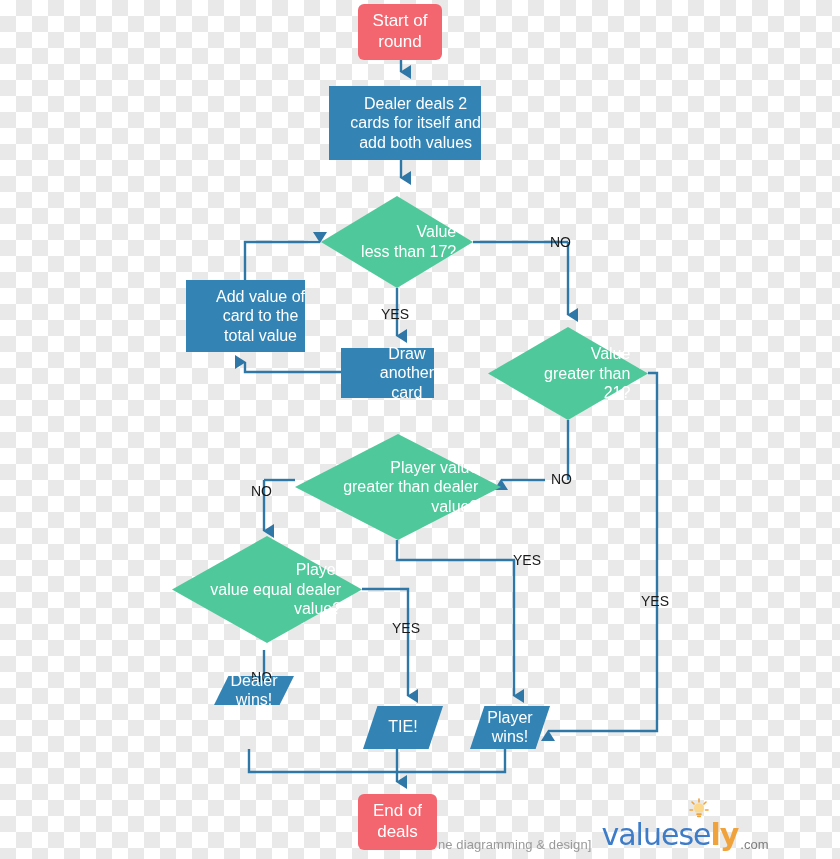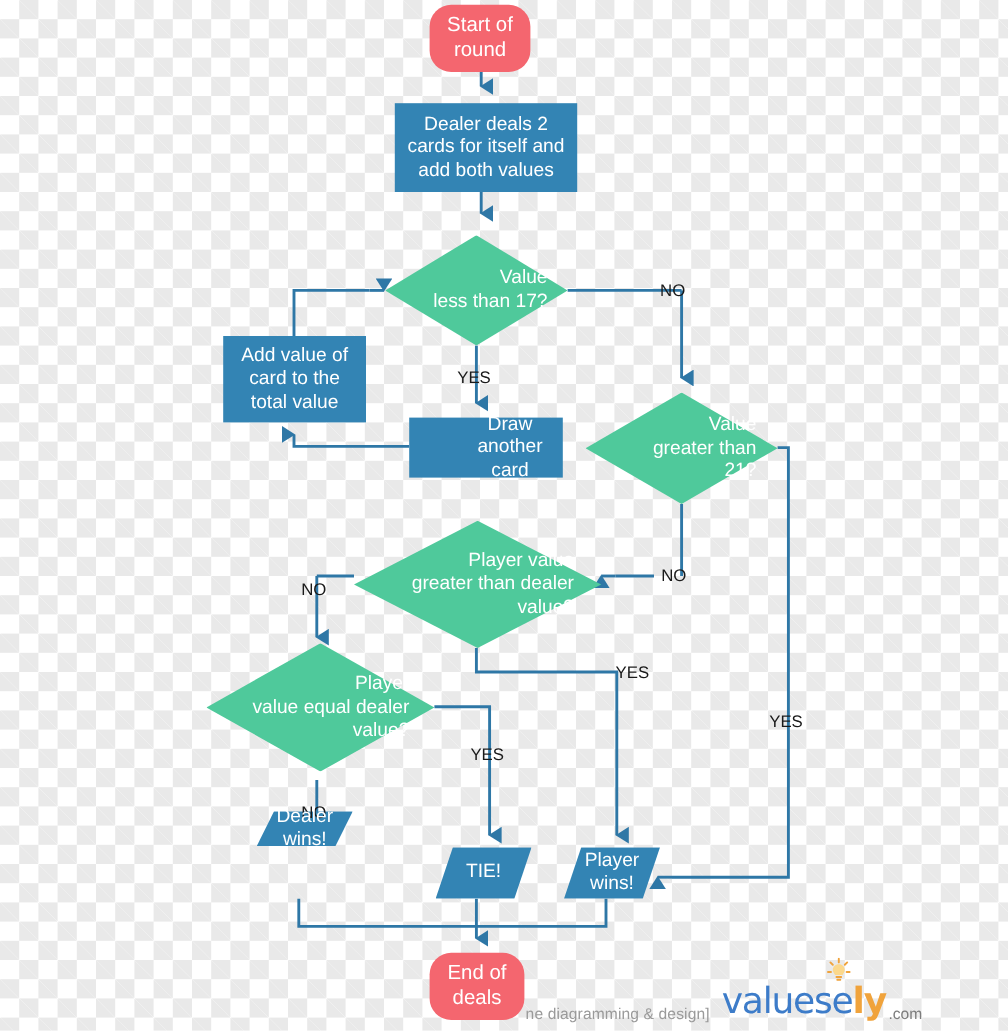--- a/index.html
+++ b/index.html
@@ -35,26 +35,27 @@
     align-items: center;
     justify-content: center;
     text-align: center;
     color: #ffffff;
     box-sizing: border-box;
     line-height: 1.22;
     white-space: pre-line;
   }
   .node.terminator {
     background: #F4666F;
-    border-radius: 18px;
+    border-radius: 6px;
     font-size: 17px;
   }
   .node.process {
     background: #3384B4;
     font-size: 16px;
+    justify-content: flex-end;
   }
   .node.decision-wrap {
     background: transparent;
     overflow: visible;
   }
   .diamond-shape {
     position: absolute;
     left: 0; top: 0;
     width: 100%;
     height: 100%;
@@ -199,21 +200,21 @@
     <span class="diamond-label">Value
 less than  17?</span>
   </div>
 
   <div class="node process" style="left:186px; top:280px; width:119px; height:72px;">
     <span>Add value of
 card to the
 total value</span>
   </div>
 
-  <div class="node process" style="left:341px; top:348px; width:128px; height:50px;padding-left:40px;">
+  <div class="node process" style="left:341px; top:348px; width:93px; height:50px;padding-left:40px;">
     <span>Draw
 another card</span>
   </div>
 
   <div class="node decision-wrap" style="left:488px; top:327px; width:160px; height:93px;">
     <span class="diamond-shape"></span>
     <span class="diamond-label">Value
 greater  than
 21?</span>
   </div>

